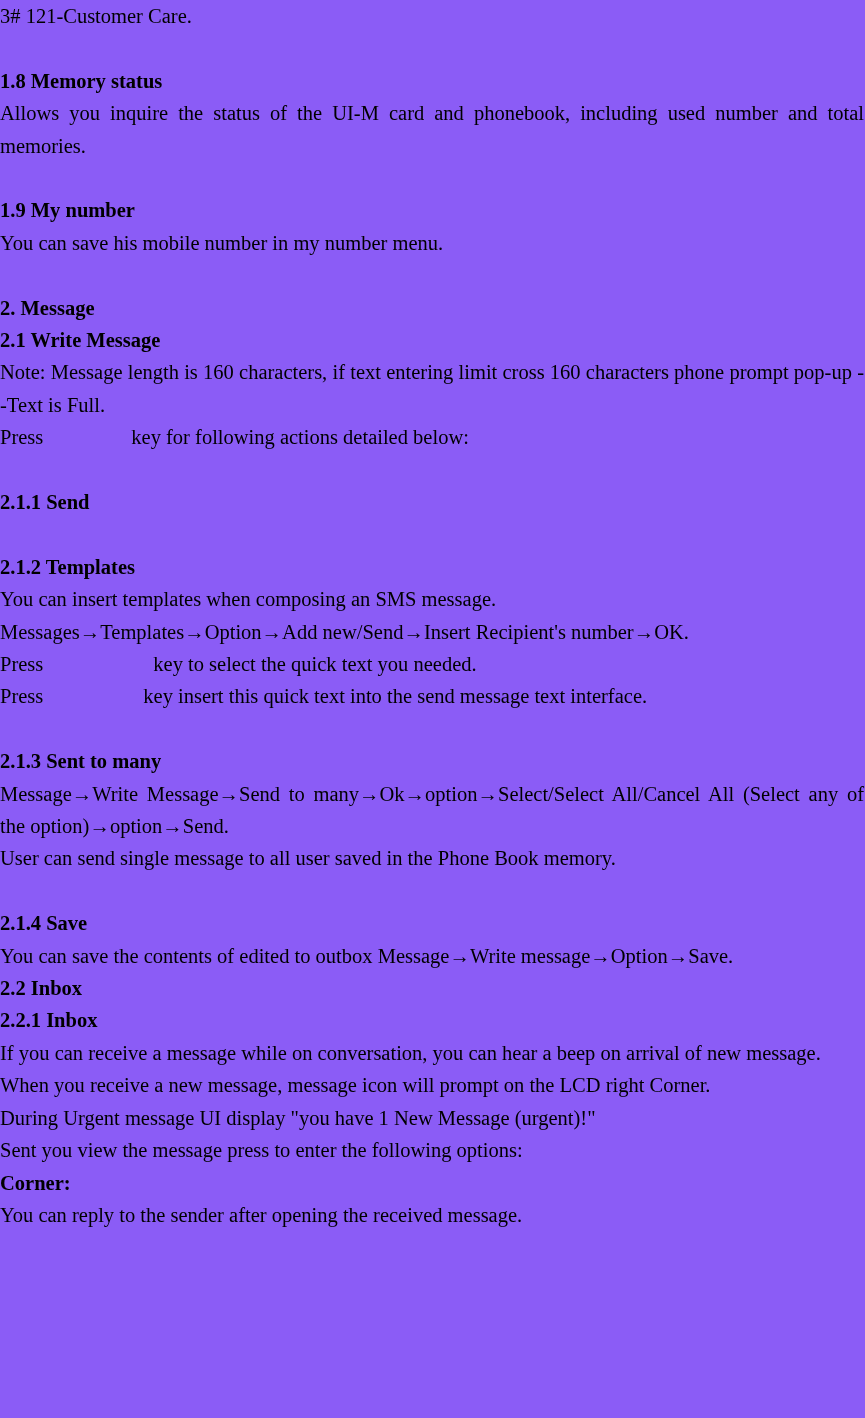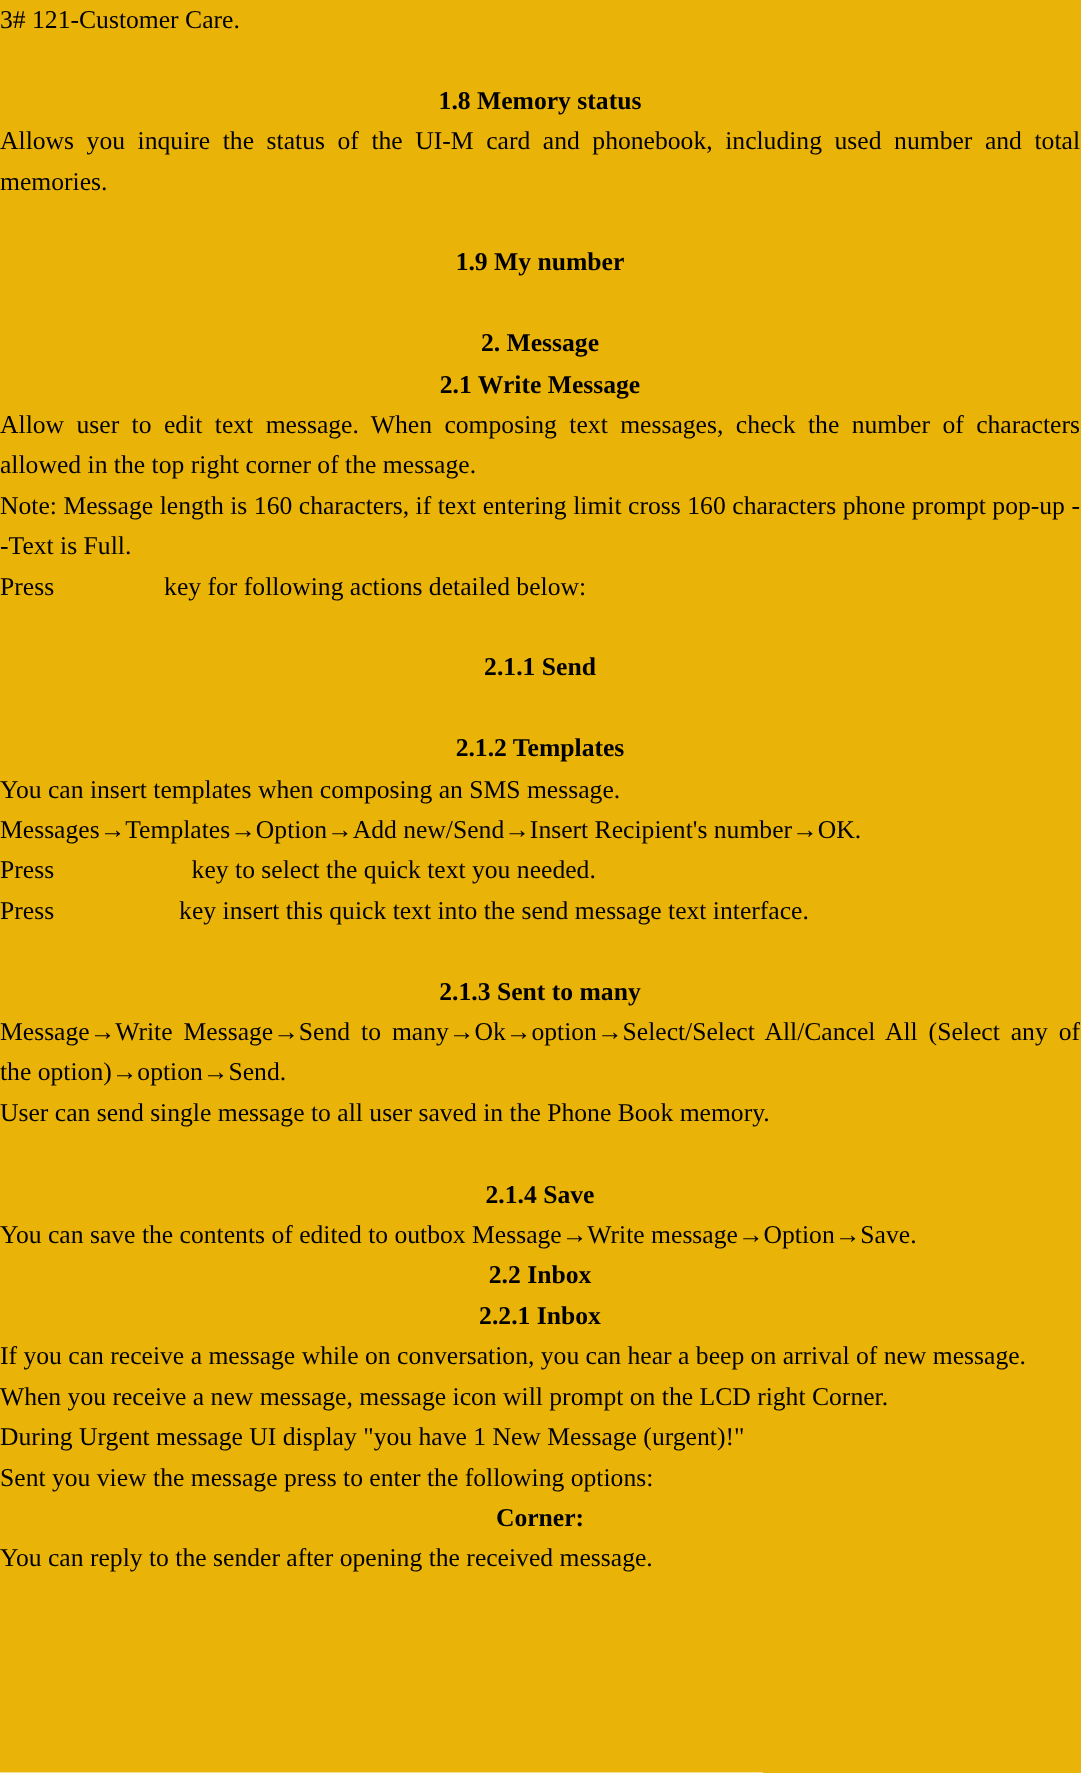--- a/index.html
+++ b/index.html
@@ -4,21 +4,21 @@
 <style>
   html, body {
     margin: 0;
     padding: 0;
     background: #ffffff;
   }
   .page {
     position: relative;
     width: 865px;
     height: 1418px;
-    background: #eab308;
+    background: #8b5cf6;
     font-family: "Liberation Serif", "DejaVu Serif", serif;
     font-size: 20.5px;
     line-height: 32.4px;
     color: #000000;
     overflow: hidden;
   }
   .doc {
     position: absolute;
     left: 0px;
     top: 0px;
@@ -36,21 +36,20 @@
     text-justify: inter-word;
   }
   .para.last-full {
     text-align-last: left;
   }
   .heading {
     font-weight: bold;
     margin: 0;
     padding: 0;
     white-space: pre-wrap;
-    text-align: center;
   }
   .spacer {
     height: 32.4px;
   }
   .gap-a { display: inline-block; width: 88px; }
   .gap-b { display: inline-block; width: 110px; }
   .gap-c { display: inline-block; width: 100px; }
 </style>
 </head>
 <body>
@@ -61,27 +60,27 @@
     <p class="line">3# 121-Customer Care.</p>
 
     <div class="spacer"></div>
 
     <p class="heading">1.8 Memory status</p>
     <p class="para">Allows you inquire the status of the UI-M card and phonebook, including used number and total memories.</p>
 
     <div class="spacer"></div>
 
     <p class="heading">1.9 My number</p>
+    <p class="para last-full">You can save his mobile number in my number menu.</p>
 
     <div class="spacer"></div>
 
     <p class="heading">2. Message</p>
 
     <p class="heading">2.1 Write Message</p>
-    <p class="para">Allow user to edit text message. When composing text messages, check the number of characters allowed in the top right corner of the message.</p>
     <p class="para">Note: Message length is 160 characters, if text entering limit cross 160 characters phone prompt pop-up --Text is Full.</p>
     <p class="line"><span>Press</span><span class="gap-a"></span><span>key for following actions detailed below:</span></p>
 
     <div class="spacer"></div>
 
     <p class="heading">2.1.1 Send</p>
 
     <div class="spacer"></div>
 
     <p class="heading">2.1.2 Templates</p>

